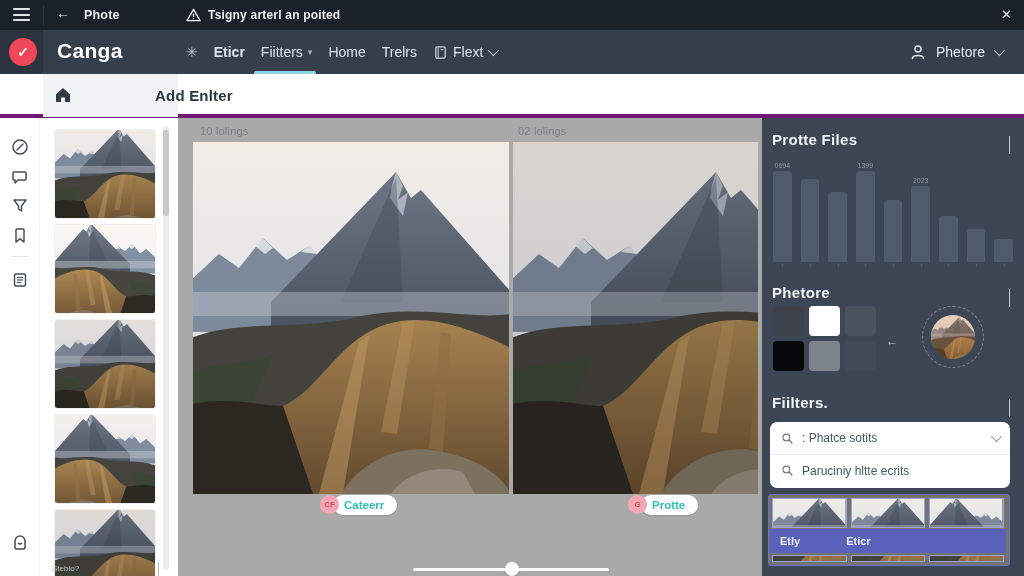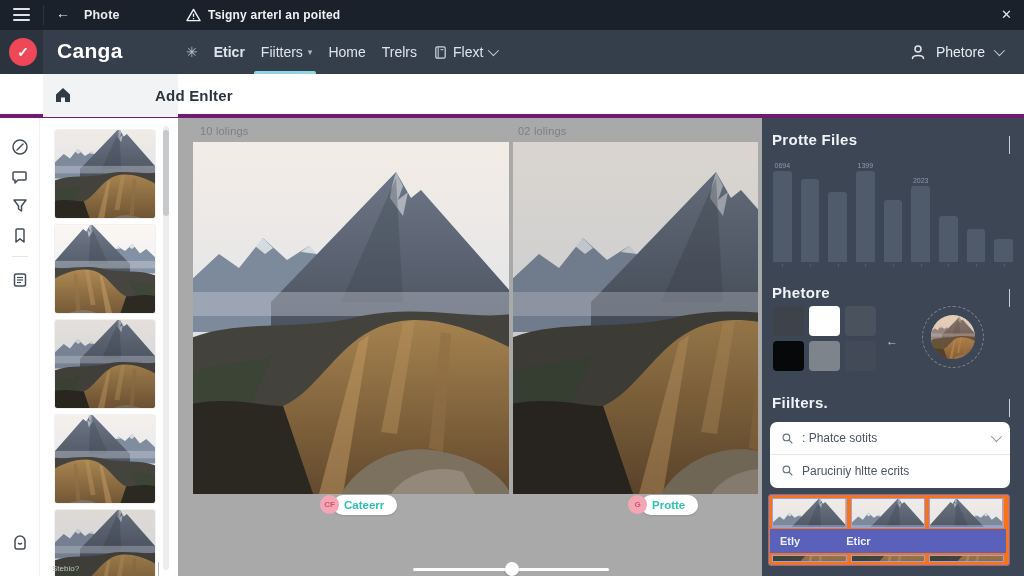--- a/index.html
+++ b/index.html
@@ -93,21 +93,21 @@
   .avatar-burst { position:absolute; left:160px; top:188px; width:62px; height:62px; border:1px dashed rgba(255,255,255,.35); border-radius:50%; }
   .avatar { position:absolute; left:169px; top:197px; width:44px; height:44px; border-radius:50%; overflow:hidden; cursor:pointer; }
   .avatar svg { width:100%; height:100%; display:block; }
   .avatar .tint { position:absolute; inset:0; background:rgba(205,125,60,.28); border-radius:50%; }
 
   .filter-box { position:absolute; left:8px; top:304px; width:240px; height:66px; background:#fff; border-radius:7px; overflow:hidden; }
   .filter-row { height:32px; display:flex; align-items:center; gap:8px; padding:0 11px; font-size:12px; color:#4b5563; }
   .filter-row + .filter-row { border-top:1px solid #e6e8ec; }
   .filter-row .chev { margin-left:auto; border-color:#8a929c; }
 
-  .preset-strip { position:absolute; left:6px; top:376px; width:242px; height:72px; background:#f97316; border:1.5px solid #6b72c8; border-radius:3px; }
+  .preset-strip { position:absolute; left:6px; top:376px; width:242px; height:72px; background:#737373; border:1.5px solid #6b72c8; border-radius:3px; }
   .preset-thumbs { position:absolute; left:3px; top:3px; width:232px; display:flex; gap:4px; }
   .preset-thumb { width:75px; height:30px; border:1px solid #9aa0e0; overflow:hidden; cursor:pointer; }
   .preset-thumb svg { width:100%; height:64px; display:block; }
   .preset-bar { position:absolute; left:1px; top:34px; width:236px; height:24px; background:#5a61ba; display:flex; align-items:center; gap:46px; padding-left:10px; color:#eceefc; font-size:11px; font-weight:700; }
   .preset-slices { position:absolute; left:3px; top:60px; width:232px; display:flex; gap:4px; }
   .preset-slice { width:75px; height:7px; border:1px solid #9aa0e0; overflow:hidden; }
   .preset-slice svg { width:100%; height:40px; display:block; margin-top:-30px; }
 
   .icon-svg { display:block; }
 </style>

